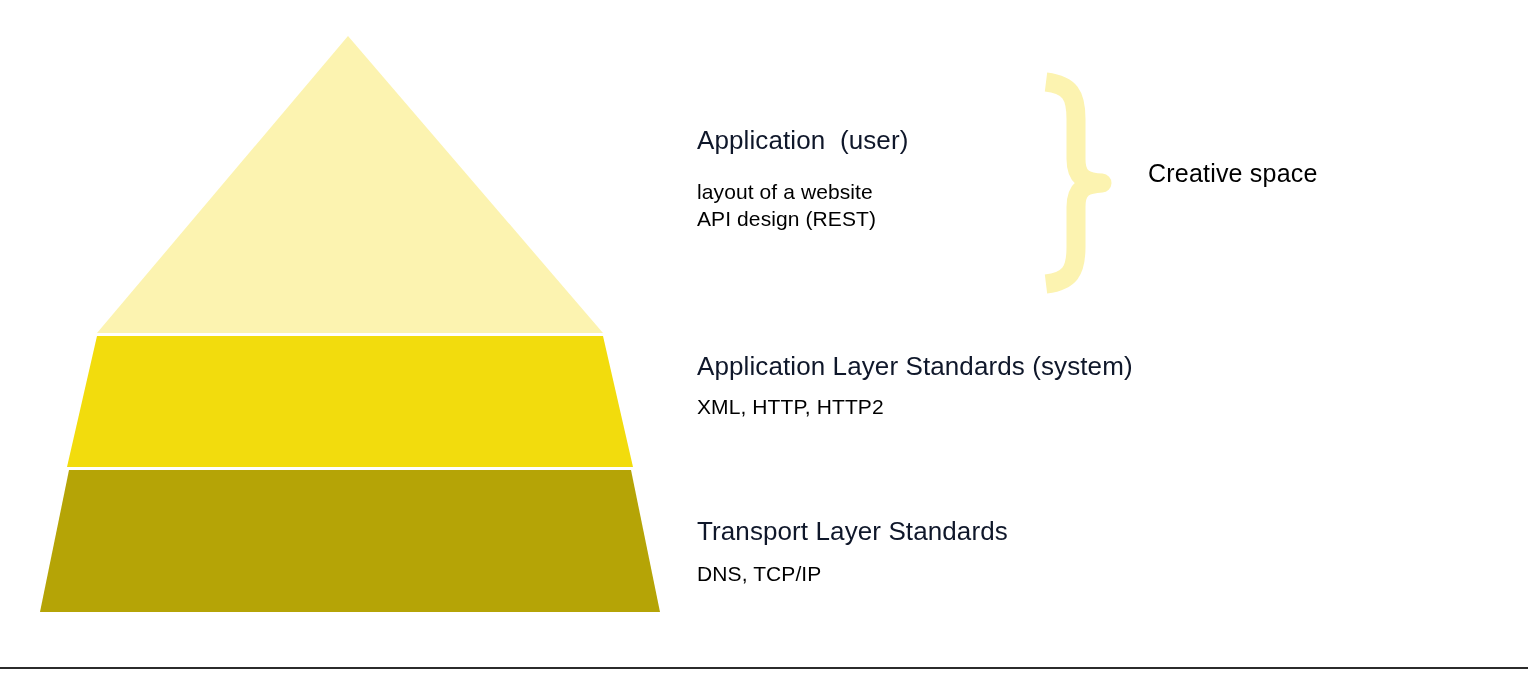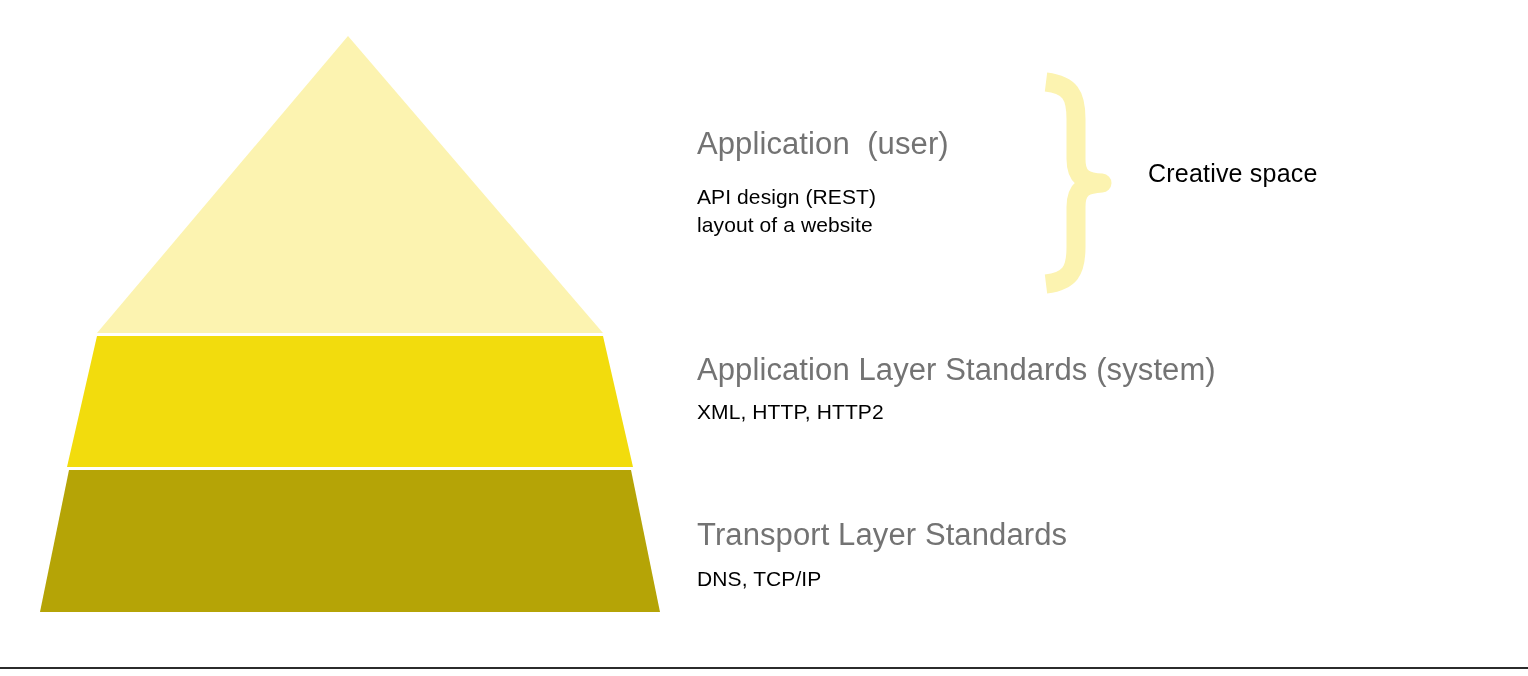--- a/index.html
+++ b/index.html
@@ -42,26 +42,26 @@
     width: 100%;
     height: 100%;
   }
 
   
   .text-block {
     position: absolute;
     left: 697px;
   }
   .heading {
-    font-size: 31px;
+    font-size: 26px;
     font-weight: 400;
     line-height: 1.14;
     letter-spacing: 0.1px;
     white-space: pre;
-    color: #737373;
+    color: #0f172a;
   }
   .subline {
     font-size: 21px;
     font-weight: 400;
     line-height: 1.32;
     letter-spacing: 0.1px;
     white-space: pre;
     color: #000000;
   }
 
@@ -107,22 +107,22 @@
 
       <polygon points="37,441 603,441 573,310 67,310" fill="#f2dc0d"></polygon>
 
       <polygon points="318,10 573,307 67,307" fill="#fcf3b0"></polygon>
     </svg>
   </div>
 
   <div class="text-block" id="block-application">
     <div class="heading">Application  (user)</div>
     <div class="sub-list">
+      <div class="subline">layout of a website</div>
       <div class="subline">API design (REST)</div>
-      <div class="subline">layout of a website</div>
     </div>
   </div>
 
   <div class="text-block" id="block-app-standards">
     <div class="heading">Application Layer Standards (system)</div>
     <div class="sub-list">
       <div class="subline">XML, HTTP, HTTP2</div>
     </div>
   </div>
 

